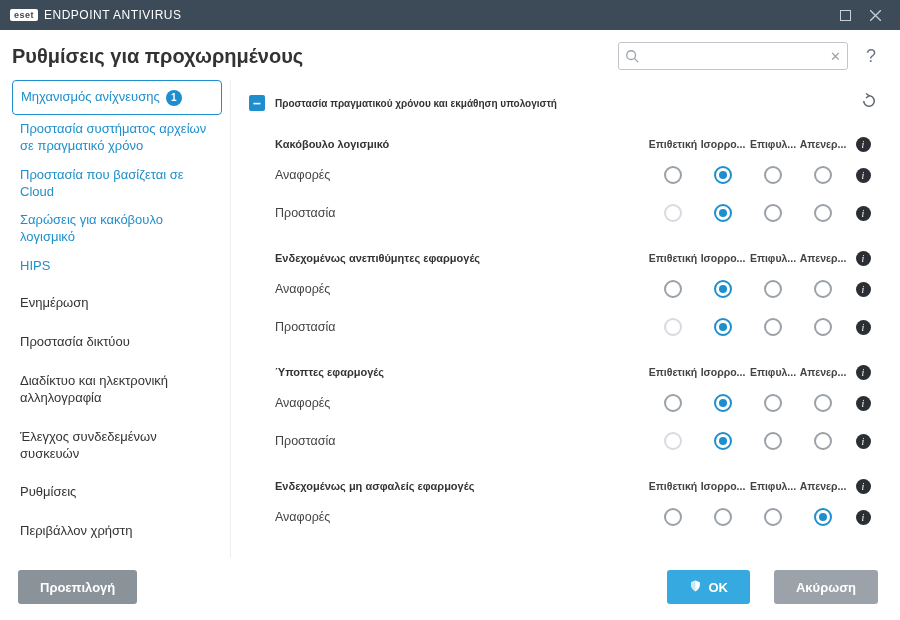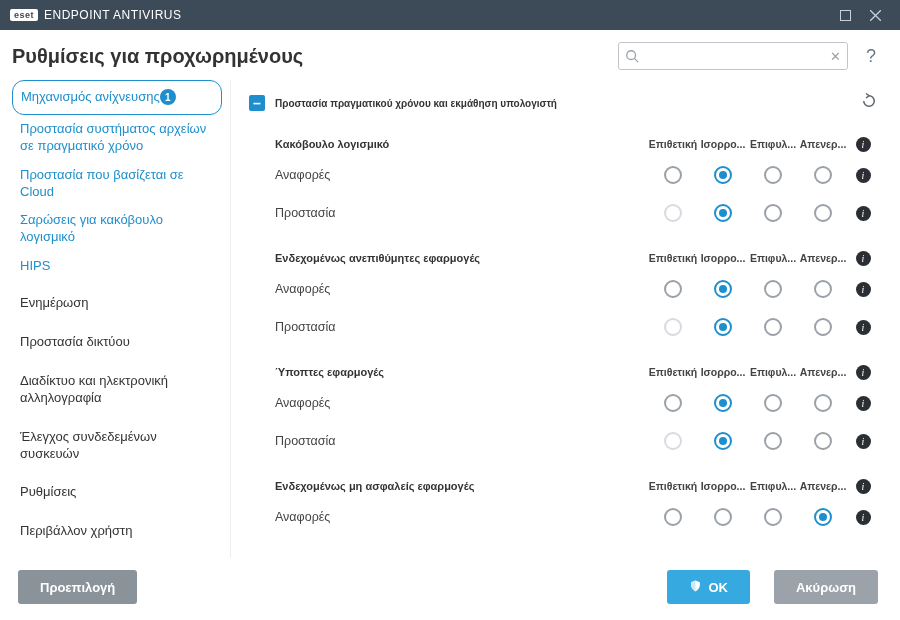--- a/index.html
+++ b/index.html
@@ -104,24 +104,25 @@
     color: #333;
     cursor: pointer;
     line-height: 1.3;
   }
   .side-item.sub {
     color: #1e8fcc;
     padding: 6px 8px 6px 8px;
   }
   .side-item.selected {
     border: 1px solid #1e8fcc;
-    border-radius: 12px;
+    border-radius: 4px;
     color: #1e8fcc;
     display: flex;
-    align-items: flex-start;
+    align-items: flex-end;
+    gap: 6px;
   }
   .count-badge {
     display: inline-flex;
     align-items: center;
     justify-content: center;
     width: 16px;
     height: 16px;
     border-radius: 50%;
     background: #1e8fcc;
     color: #fff;

